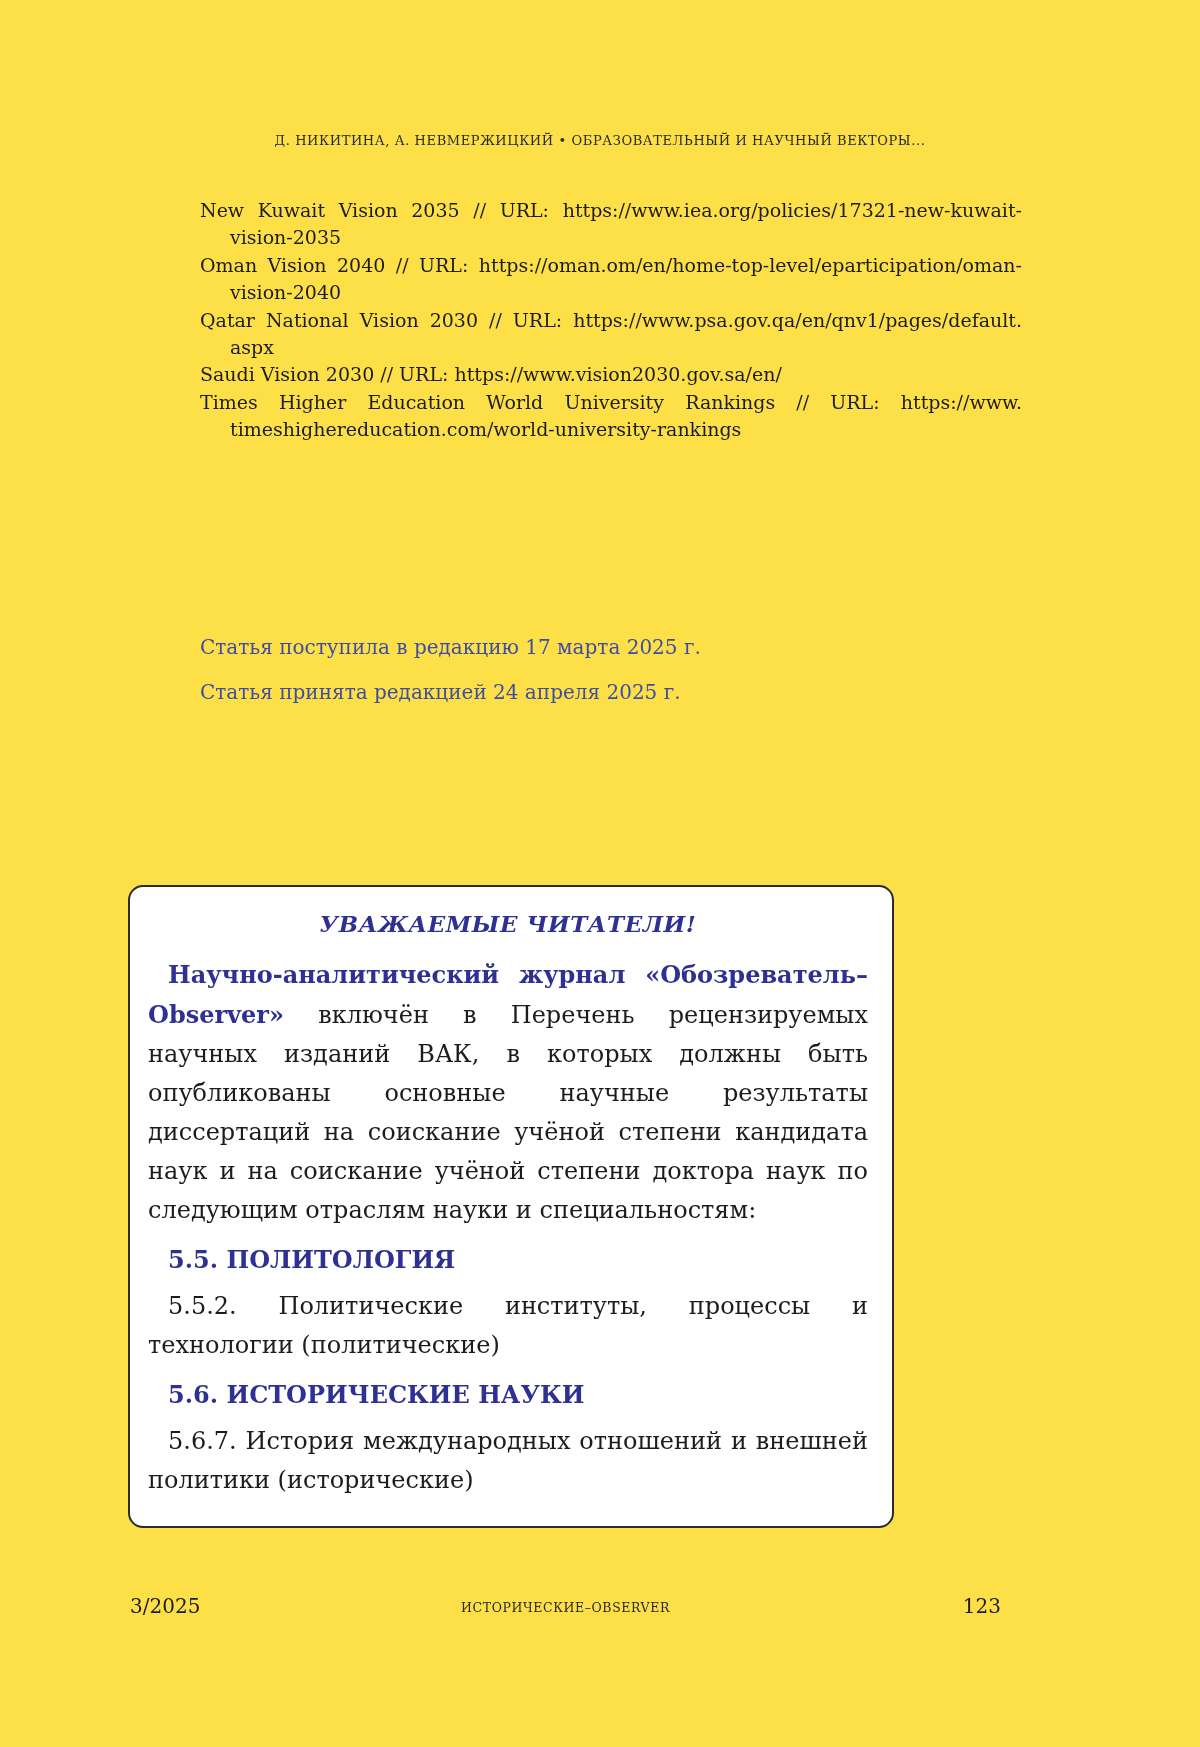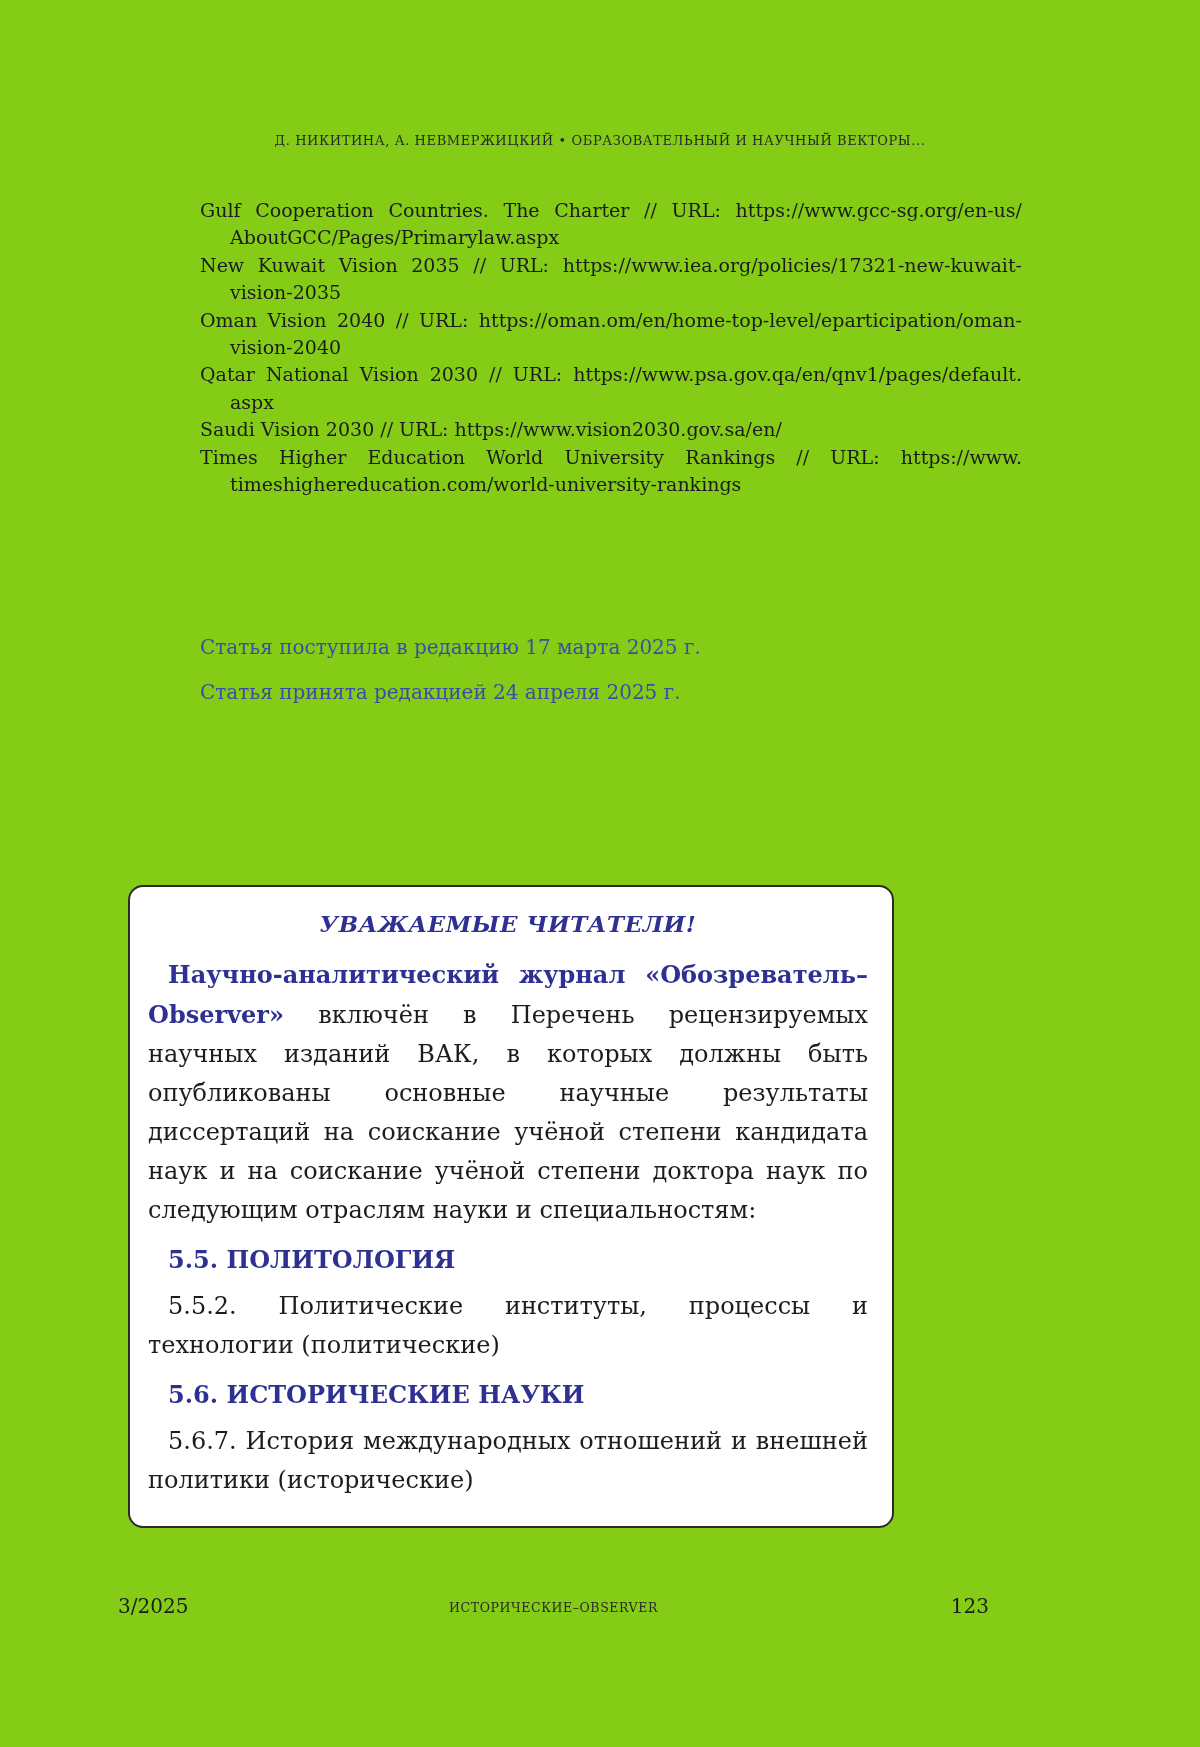--- a/index.html
+++ b/index.html
@@ -7,21 +7,21 @@
     --date_blue: #3e4da3;
     --text_black: #1c1c1c;
     --border_black: #2b2b2b;
   }
   * { margin: 0; padding: 0; box-sizing: border-box; }
   html, body { background: #ffffff; }
   .page {
     position: relative;
     width: 1200px;
     height: 1747px;
-    background: #84cc16;
+    background: #fde047;
     font-family: "DejaVu Serif", "Liberation Serif", serif;
     color: var(--text_black, #1c1c1c);
     overflow: hidden;
   }
 
   
   .running-header {
     position: absolute;
     top: 133px;
     left: 100px;
@@ -104,21 +104,21 @@
     color: var(--accent_blue, #2e3192);
     text-align: left;
     margin: 10px 0 6px 0;
   }
   .notice-box .sec-item { margin: 8px 0; }
 
   
   .footer {
     position: absolute;
     top: 1593px;
-    left: 0;
+    left: 12px;
     width: 1107px;
     height: 30px;
   }
   .f-left {
     position: absolute;
     left: 118px;
     top: 0;
     font-size: 20px;
     line-height: 26px;
   }
@@ -141,21 +141,20 @@
   }
 </style>
 </head>
 <body>
 
 <div class="page">
 
   <div class="running-header">Д. НИКИТИНА,  А. НЕВМЕРЖИЦКИЙ  •  ОБРАЗОВАТЕЛЬНЫЙ И НАУЧНЫЙ ВЕКТОРЫ...</div>
 
   <ul class="references">
-    <li><i class="au"></i><span>Gulf Cooperation Countries. The Charter // URL: https://www.gcc-sg.org/en-us/​AboutGCC/Pages/Primarylaw.aspx</span></li>
     <li><i class="au"></i><span>New Kuwait Vision 2035 // URL: https://www.iea.org/policies/17321-new-kuwait-vision-2035</span></li>
     <li><i class="au"></i><span>Oman Vision 2040 // URL: https://oman.om/en/home-top-level/eparticipation/oman-vision-2040</span></li>
     <li><i class="au"></i><span>Qatar National Vision 2030 // URL: https://www.psa.gov.qa/en/qnv1/pages/default.​aspx</span></li>
     <li><i class="au"></i><span>Saudi Vision 2030 // URL: https://www.vision2030.gov.sa/en/</span></li>
     <li><i class="au"></i><span>Times Higher Education World University Rankings // URL: https://www.​timeshighereducation.com/world-university-rankings</span></li>
   </ul>
 
   <div class="dates">
     <div class="date-line">Статья поступила в редакцию 17 марта 2025 г.</div>
     <div class="date-line">Статья принята редакцией 24 апреля 2025 г.</div>

